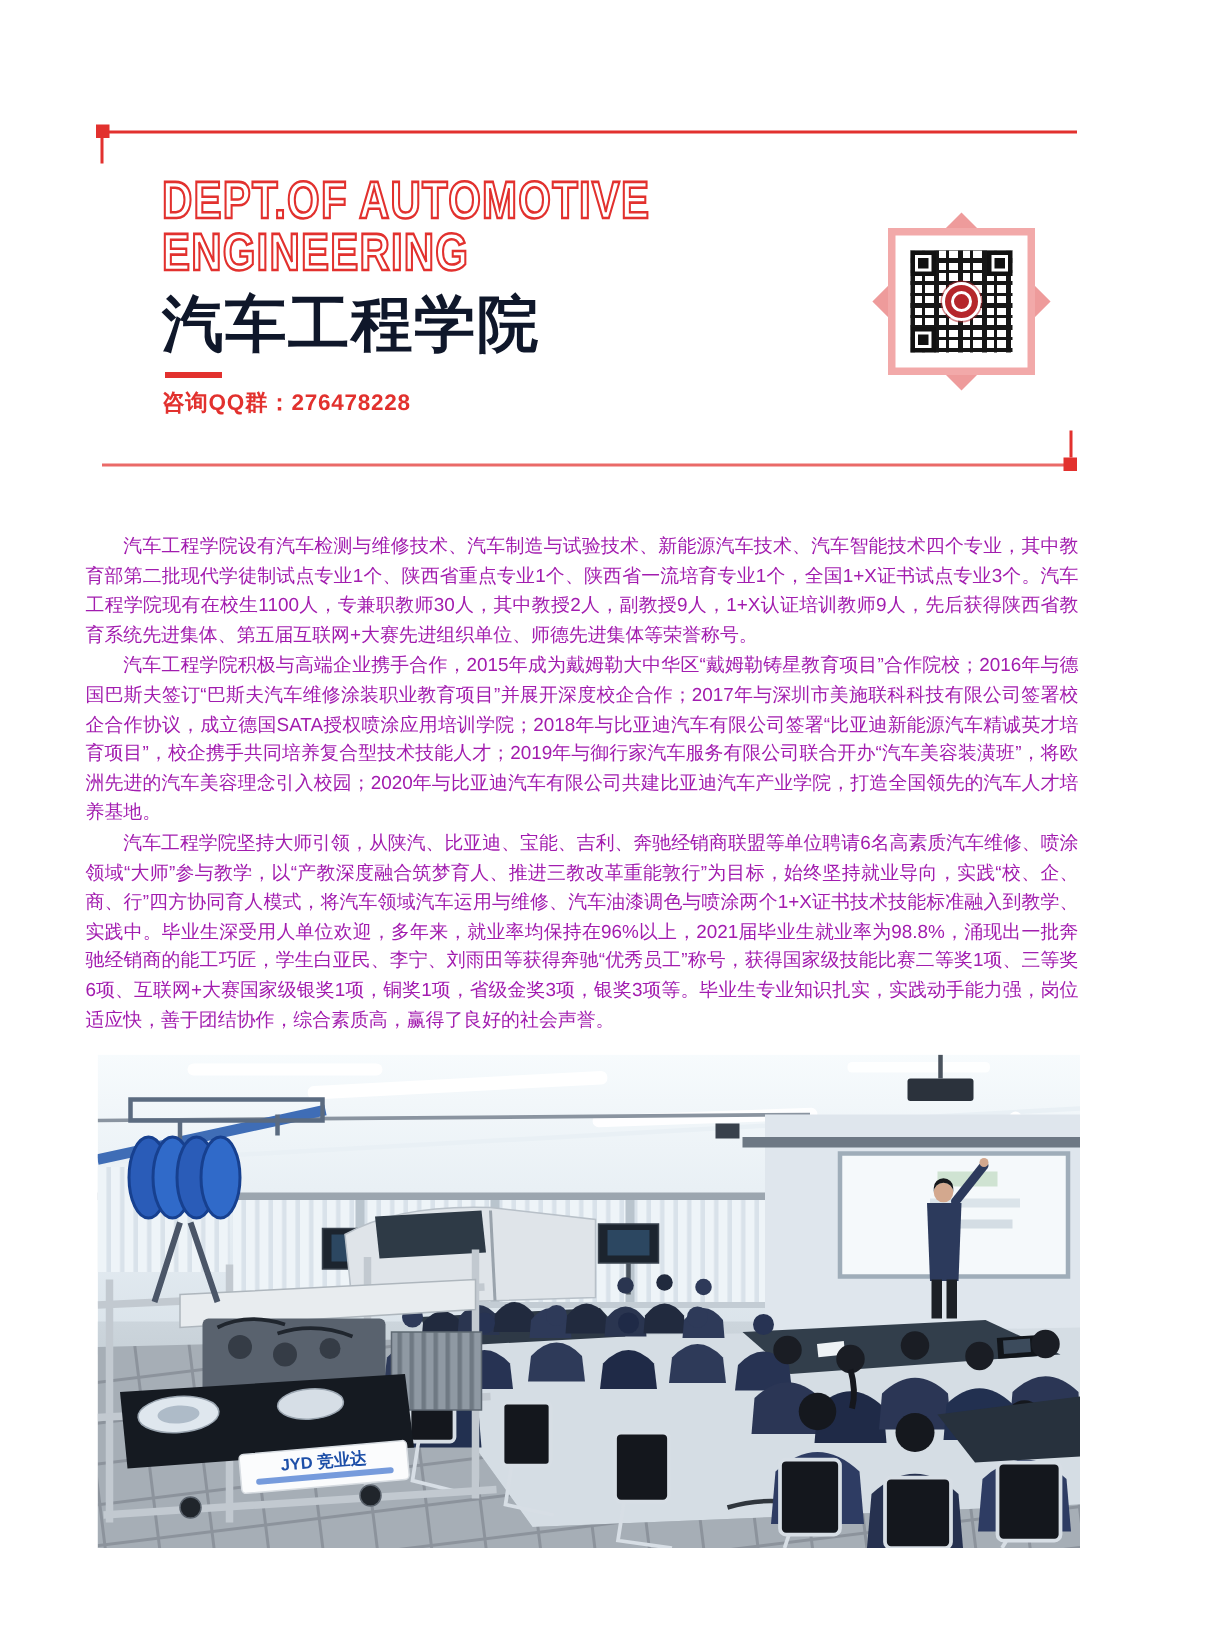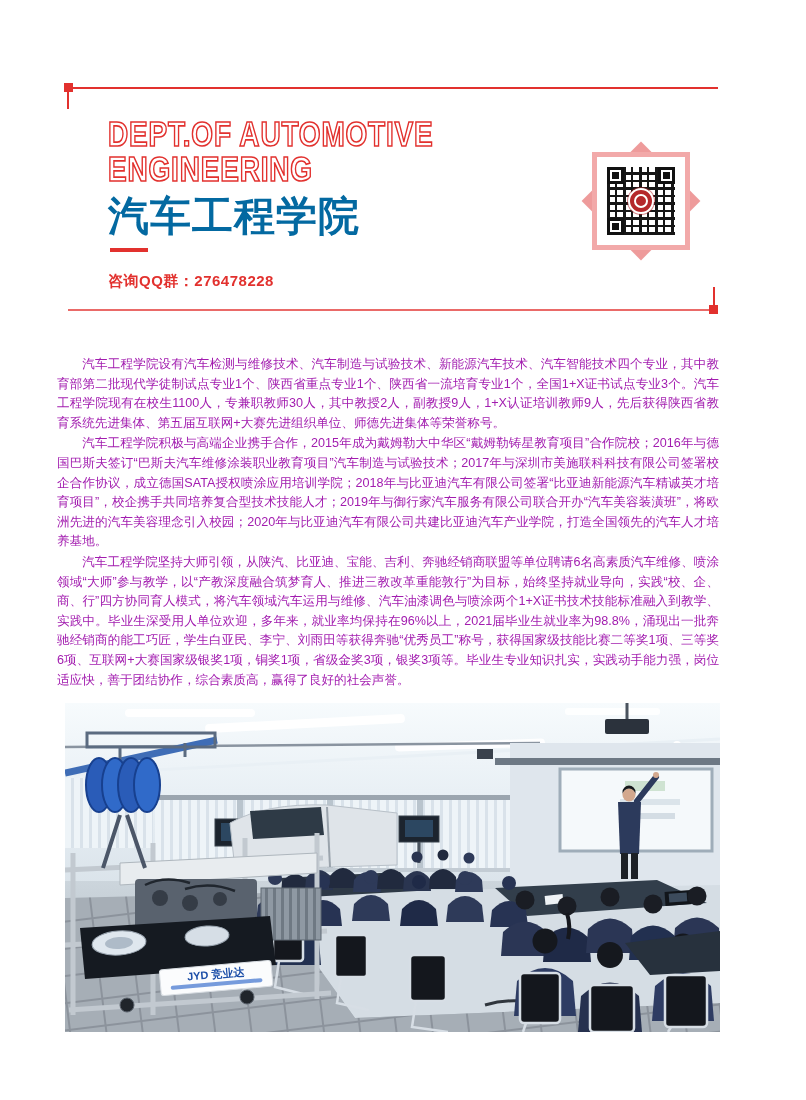--- a/index.html
+++ b/index.html
@@ -13,24 +13,24 @@
   .t-tick{left:67px;top:92px;width:2px;height:17px;}
   .b-line{left:68px;top:309px;width:646px;height:2px;opacity:.72;}
   .b-square{left:709px;top:305px;width:9px;height:9px;}
   .b-tick{left:713px;top:287px;width:2px;height:18px;}
 
   
   .title-en{position:absolute;left:108px;top:116px;font-weight:bold;font-size:35px;line-height:35px;
             letter-spacing:1px;color:#fff;-webkit-text-stroke:1.7px #e2312e;
             transform:scaleX(.8);transform-origin:left top;white-space:nowrap;}
   .title-cn{position:absolute;left:108px;top:196px;margin:0;font-size:41px;line-height:41px;
-            font-weight:bold;color:#0369a1;letter-spacing:1px;white-space:nowrap;}
+            font-weight:bold;color:#0f172a;letter-spacing:1px;white-space:nowrap;}
   .dash{position:absolute;left:110px;top:248px;width:38px;height:4px;background:#e2312e;}
   .qq{position:absolute;left:108px;top:259px;font-size:15px;line-height:20px;font-weight:bold;
-      color:#e2312e;letter-spacing:.5px;margin-top:12px;}
+      color:#e2312e;letter-spacing:.5px;}
 
   
   .qr-wrap{position:absolute;left:581px;top:141px;width:120px;height:120px;}
   .qr-diamond{position:absolute;left:18px;top:18px;width:84px;height:84px;background:#ee9b9b;
               transform:rotate(45deg);}
   .qr-frame{position:absolute;left:11px;top:11px;width:98px;height:98px;background:#f2a9a9;}
   .qr-white{position:absolute;inset:5px;background:#fff;}
   .qr-px{position:absolute;inset:10px;background-color:#fff;
      background-image:
        repeating-linear-gradient(90deg,#161616 0 3px,transparent 3px 8px,#161616 8px 10px,transparent 10px 16px),
@@ -81,21 +81,21 @@
           <div class="qr-finder qr-f-tr"></div>
           <div class="qr-finder qr-f-bl"></div>
         </div>
       </div>
     </div>
     <div class="qr-logo"></div>
   </div>
 
   <main class="body-text">
     <p>汽车工程学院设有汽车检测与维修技术、汽车制造与试验技术、新能源汽车技术、汽车智能技术四个专业，其中教育部第二批现代学徒制试点专业1个、陕西省重点专业1个、陕西省一流培育专业1个，全国1+X证书试点专业3个。汽车工程学院现有在校生1100人，专兼职教师30人，其中教授2人，副教授9人，1+X认证培训教师9人，先后获得陕西省教育系统先进集体、第五届互联网+大赛先进组织单位、师德先进集体等荣誉称号。</p>
-    <p>汽车工程学院积极与高端企业携手合作，2015年成为戴姆勒大中华区“戴姆勒铸星教育项目”合作院校；2016年与德国巴斯夫签订“巴斯夫汽车维修涂装职业教育项目”汽车制造与试验技术；2017年与深圳市美施联科科技有限公司签署校企合作协议，成立德国SATA授权喷涂应用培训学院；2018年与比亚迪汽车有限公司签署“比亚迪新能源汽车精诚英才培育项目”，校企携手共同培养复合型技术技能人才；2019年与御行家汽车服务有限公司联合开办“汽车美容装潢班”，将欧洲先进的汽车美容理念引入校园；2020年与比亚迪汽车有限公司共建比亚迪汽车产业学院，打造全国领先的汽车人才培养基地。</p>
+    <p>汽车工程学院积极与高端企业携手合作，2015年成为戴姆勒大中华区“戴姆勒铸星教育项目”合作院校；2016年与德国巴斯夫签订“巴斯夫汽车维修涂装职业教育项目”并展开深度校企合作；2017年与深圳市美施联科科技有限公司签署校企合作协议，成立德国SATA授权喷涂应用培训学院；2018年与比亚迪汽车有限公司签署“比亚迪新能源汽车精诚英才培育项目”，校企携手共同培养复合型技术技能人才；2019年与御行家汽车服务有限公司联合开办“汽车美容装潢班”，将欧洲先进的汽车美容理念引入校园；2020年与比亚迪汽车有限公司共建比亚迪汽车产业学院，打造全国领先的汽车人才培养基地。</p>
     <p>汽车工程学院坚持大师引领，从陕汽、比亚迪、宝能、吉利、奔驰经销商联盟等单位聘请6名高素质汽车维修、喷涂领域“大师”参与教学，以“产教深度融合筑梦育人、推进三教改革重能敦行”为目标，始终坚持就业导向，实践“校、企、商、行”四方协同育人模式，将汽车领域汽车运用与维修、汽车油漆调色与喷涂两个1+X证书技术技能标准融入到教学、实践中。毕业生深受用人单位欢迎，多年来，就业率均保持在96%以上，2021届毕业生就业率为98.8%，涌现出一批奔驰经销商的能工巧匠，学生白亚民、李宁、刘雨田等获得奔驰“优秀员工”称号，获得国家级技能比赛二等奖1项、三等奖6项、互联网+大赛国家级银奖1项，铜奖1项，省级金奖3项，银奖3项等。毕业生专业知识扎实，实践动手能力强，岗位适应快，善于团结协作，综合素质高，赢得了良好的社会声誉。</p>
   </main>
 
   <figure class="photo">
     <svg viewBox="0 0 655 329" width="655" height="329" xmlns="http://www.w3.org/2000/svg">
       <defs>
         <linearGradient id="gWall" x1="0" y1="0" x2="0" y2="1">
           <stop offset="0" stop-color="#f7fbfd"></stop>
             <stop offset=".6" stop-color="#e4ecf2"></stop>
           <stop offset="1" stop-color="#d8e1e8"></stop>

